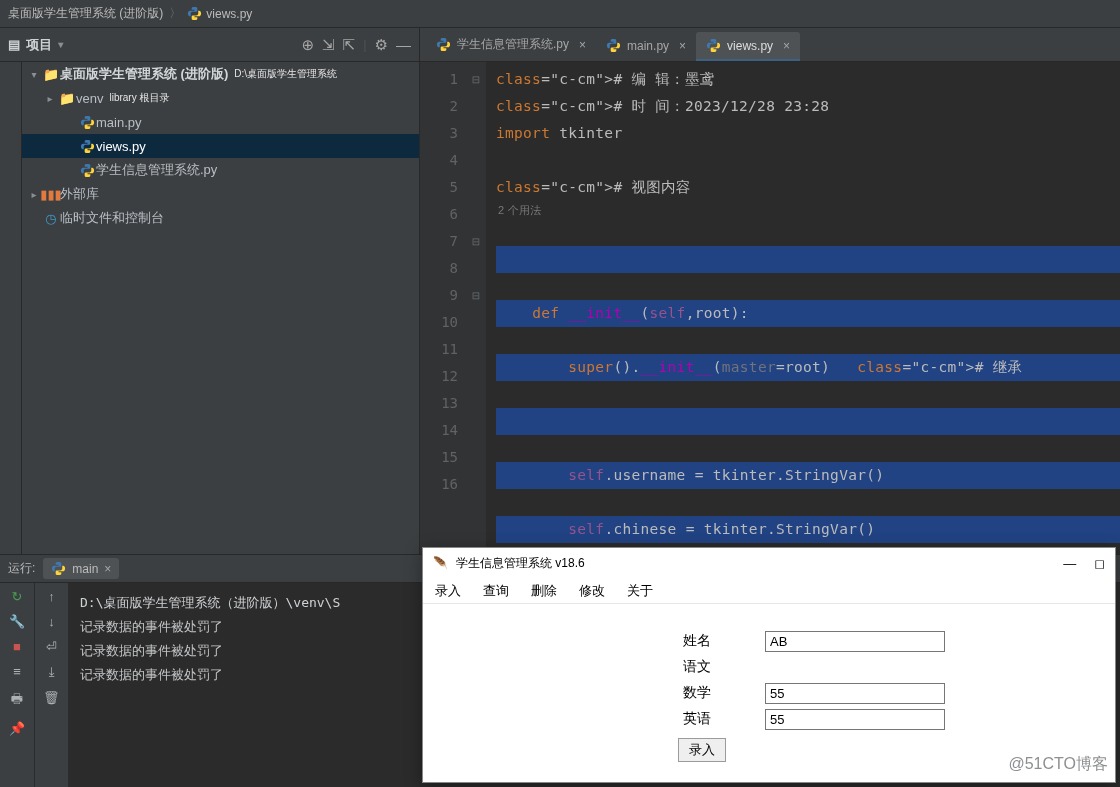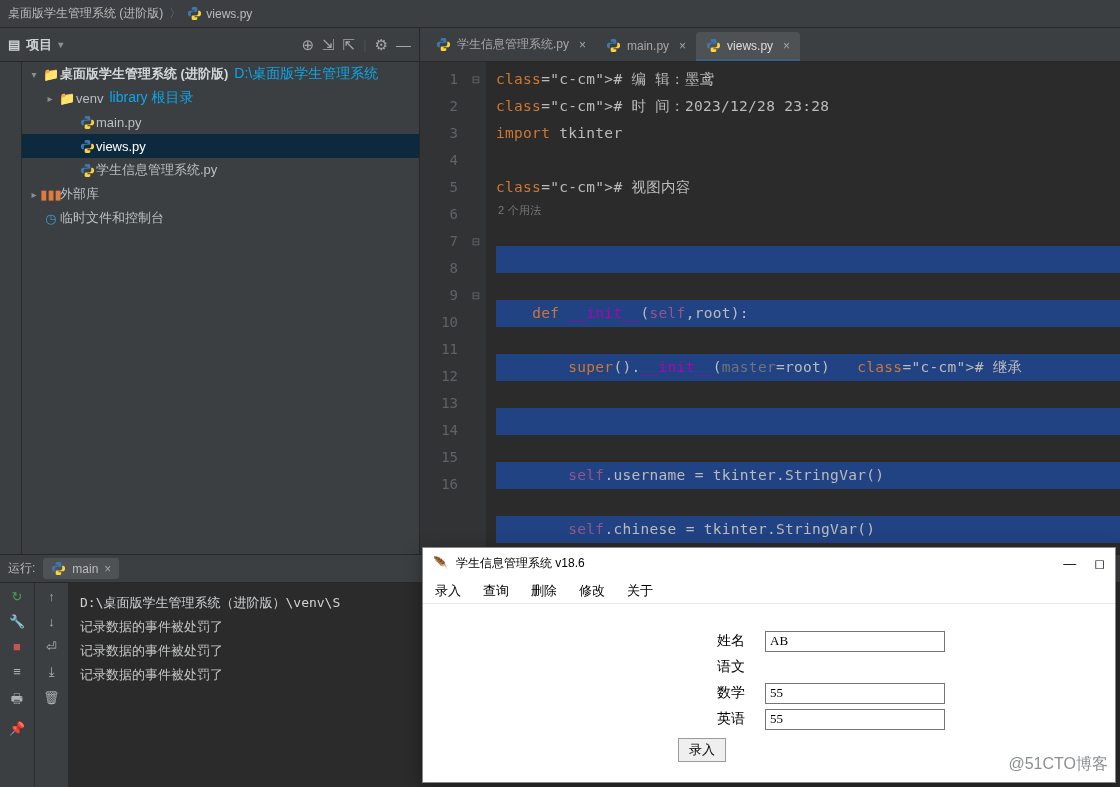--- a/index.html
+++ b/index.html
@@ -54,21 +54,21 @@
 .editor { flex:1; display:flex; background:#2b2b2b; overflow:hidden; }
 
 
 .tree-row {
   display:flex; align-items:center; height:24px; padding-left:4px;
   font-size:13px; color:#b8bfc6; white-space:nowrap; cursor:pointer;
 }
 .tree-row.sel { background:#0d293e; color:#fff; }
 .tree-row .arrow { width:16px; text-align:center; color:#8a8f95; font-size:10px;}
 .tree-row .ticon { width:18px; display:inline-flex; align-items:center; justify-content:center; }
-.tree-row .dim { color:#0ea5e9; margin-left:6px; font-size:14px;}
+.tree-row .dim { color:#e5e5e5; margin-left:6px; font-size:10px;}
 .ind1 { padding-left: 20px; }
 .ind2 { padding-left: 40px; }
 
 
 .gutter {
   width: 46px; background:#313335;
   color:#606366; text-align:right; padding:4px 8px 0 0;
   font-family: "Consolas","DejaVu Sans Mono",monospace; font-size:14px; line-height:27px;
 }
 .fold { width:20px; background:#313335; padding-top:4px; line-height:27px; font-size:10px; color:#6a6e72; text-align:center;}
@@ -109,22 +109,22 @@
   background:#fff; border:1px solid #888; color:#000;
   box-shadow: 0 4px 16px rgba(0,0,0,0.35);
   font-family:"Microsoft YaHei","Segoe UI",sans-serif;
 }
 .tkwin .titlebar { height:30px; display:flex; align-items:center; padding:0 10px; font-size:12px;}
 .tkwin .titlebar .feather { margin-right:8px; color:#4a7ab8; }
 .tkwin .winbtns { margin-left:auto; display:flex; gap:18px; font-size:13px;}
 .tkwin .menubar { height:26px; display:flex; align-items:center; gap:22px; padding:0 12px; font-size:13px; border-bottom:1px solid #e6e6e6;}
 .tkwin .form { padding:24px 0 0 260px; }
 .tkwin .row { display:flex; align-items:center; height:26px; }
-.tkwin .row label { width:62px; text-align:right; margin-right:20px; font-size:14px;}
-.tkwin .row input { width:180px; height:21px; border:1px solid #767676; padding:0 4px; font-size:13px; font-family:Liberation Serif, serif;}
+.tkwin .row label { width:62px; text-align:left; margin-right:20px; font-size:14px;}
+.tkwin .row input { width:180px; height:21px; border:1px solid #767676; padding:0 4px; font-size:13px; font-family:Liberation Sans, sans-serif;}
 .tkwin .btnrow { padding-left:255px; margin-top:6px;}
 .tkwin .btnrow button { padding:2px 10px; font-size:13px; background:#efefef; border:1px solid #9b9b9b;}
 
 .watermark { position:absolute; right:12px; bottom:12px; color:#8c8f91; font-size:16px; }
 
 
 svg { display:block; }
 .pyico { width:15px; height:15px; }
 </style>
 </head>

